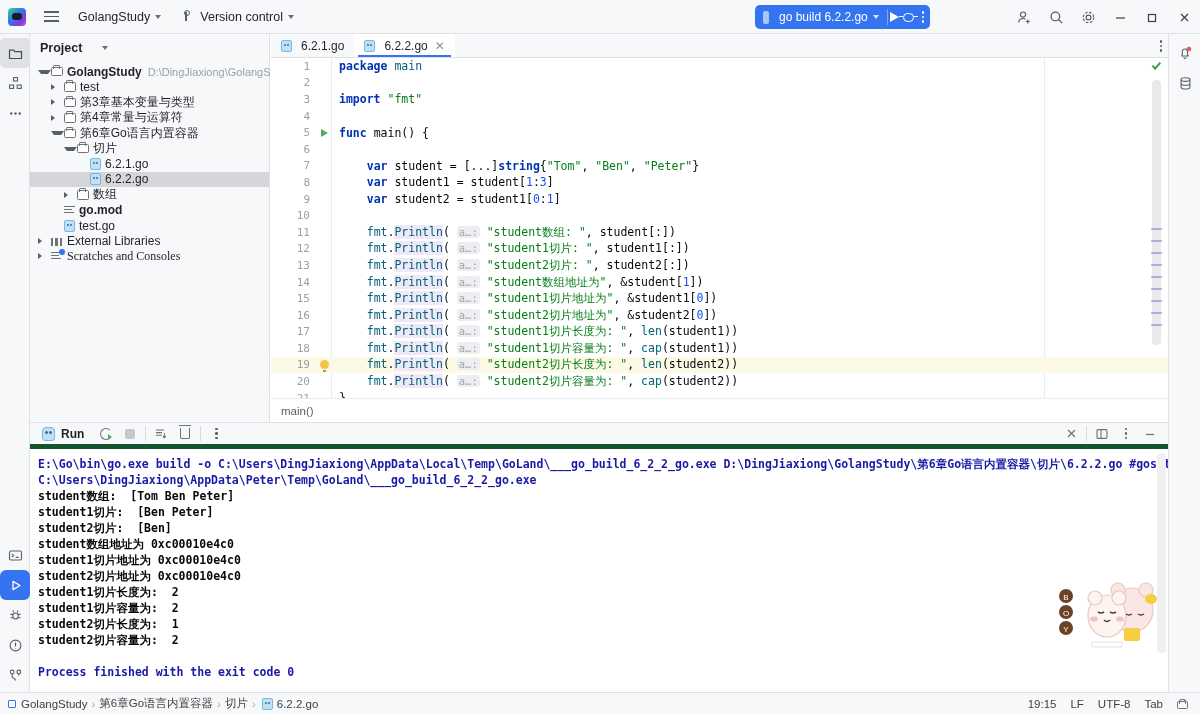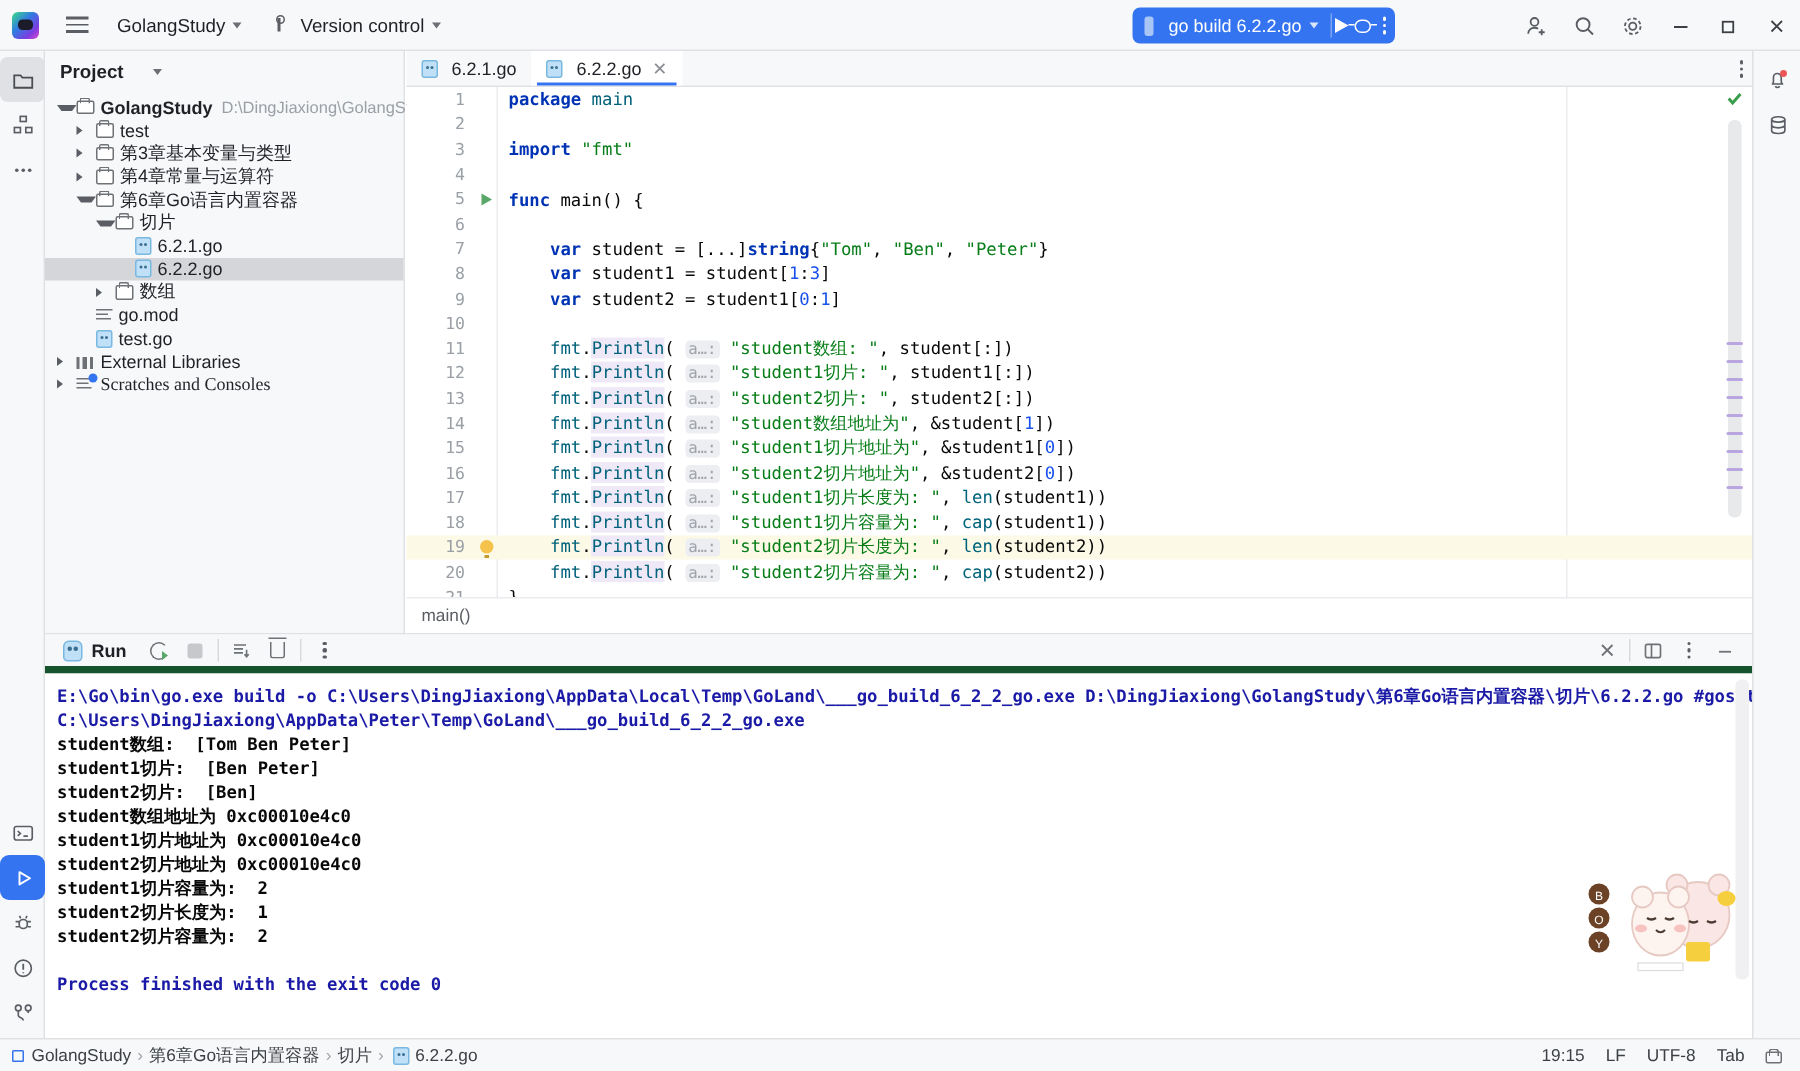--- a/index.html
+++ b/index.html
@@ -457,21 +457,21 @@
         <span class="gofile-ico"></span>
         <span class="tlabel">6.2.2.go</span>
       </div>
       <div class="trow" style="padding-left: 34px;">
         <span style="width: 13px; flex: 0 0 13px; display: flex; align-items: center; justify-content: center;">
           <span class="arrow r"></span>
         </span>
         <span class="folder"></span>
         <span class="tlabel">数组</span>
       </div>
-      <div class="trow" style="padding-left: 21px;">
+      <div class="trow" style="padding-left: 21px; font-weight: bold;">
         <span style="width: 13px; flex: 0 0 13px; display: flex; align-items: center; justify-content: center;">
           <span class="arrow"></span>
         </span>
         <span class="modfile-ico">
           <i style="top:1px;width:11px"></i>
           <i style="top:4px;width:8px"></i>
           <i style="top:7px;width:10px"></i>
         </span>
         <span class="tlabel">go.mod</span>
       </div>
@@ -635,20 +635,21 @@
 
   <div id="console">
       <div class="oline blue">E:\Go\bin\go.exe build -o C:\Users\DingJiaxiong\AppData\Local\Temp\GoLand\___go_build_6_2_2_go.exe D:\DingJiaxiong\GolangStudy\第6章Go语言内置容器\切片\6.2.2.go #gosetup</div>
       <div class="oline blue">C:\Users\DingJiaxiong\AppData\Peter\Temp\GoLand\___go_build_6_2_2_go.exe</div>
       <div class="oline bold">student数组:  [Tom Ben Peter]</div>
       <div class="oline bold">student1切片:  [Ben Peter]</div>
       <div class="oline bold">student2切片:  [Ben]</div>
       <div class="oline bold">student数组地址为 0xc00010e4c0</div>
       <div class="oline bold">student1切片地址为 0xc00010e4c0</div>
       <div class="oline bold">student2切片地址为 0xc00010e4c0</div>
+      <div class="oline bold">student1切片长度为:  2</div>
       <div class="oline bold">student1切片容量为:  2</div>
       <div class="oline bold">student2切片长度为:  1</div>
       <div class="oline bold">student2切片容量为:  2</div>
       <div class="oline"></div>
       <div class="oline blue">Process finished with the exit code 0</div>
     </div>
   <div id="consolescroll"></div>
 
   <div id="sticker">
     <svg width="108" height="80" viewBox="0 0 108 80">

